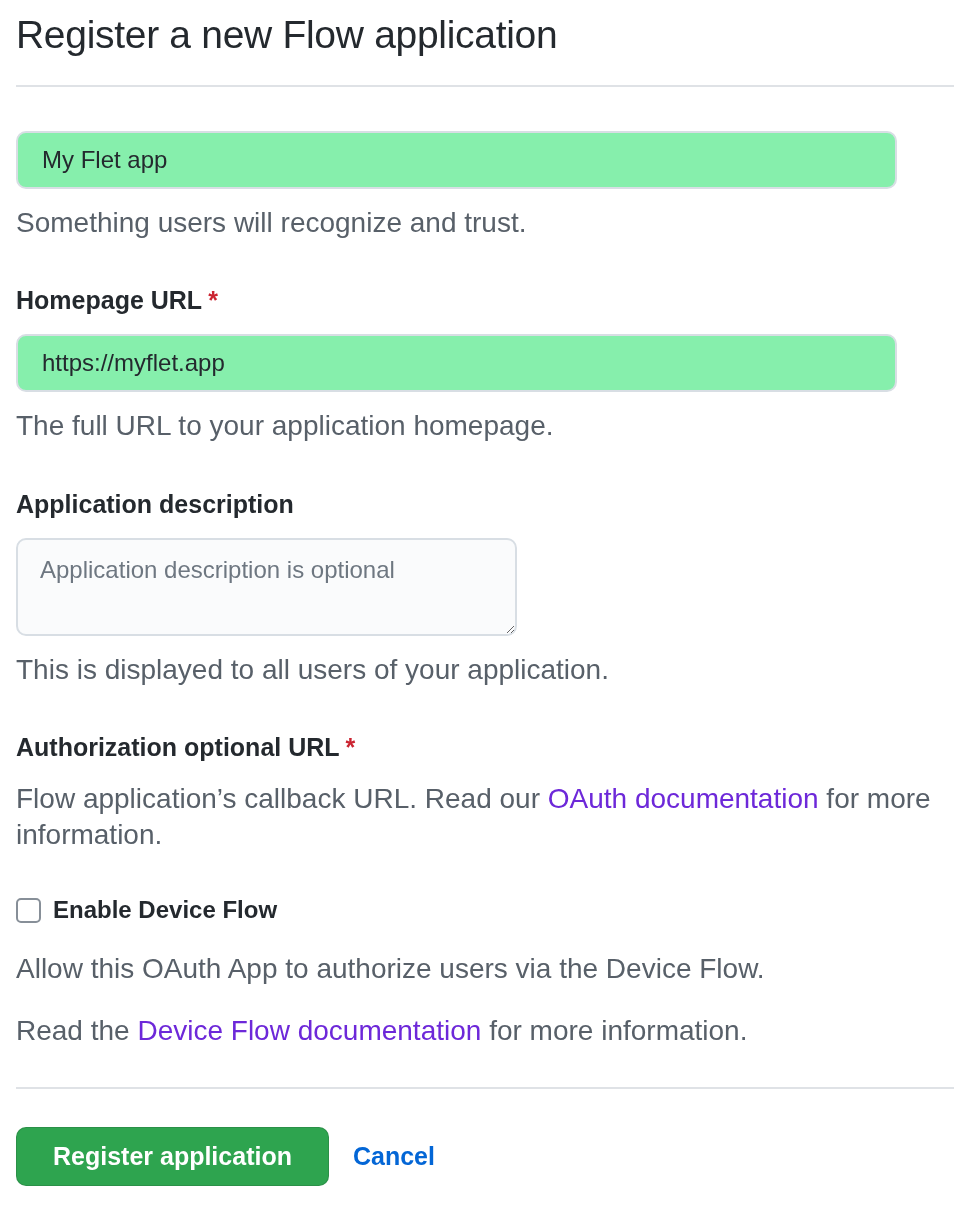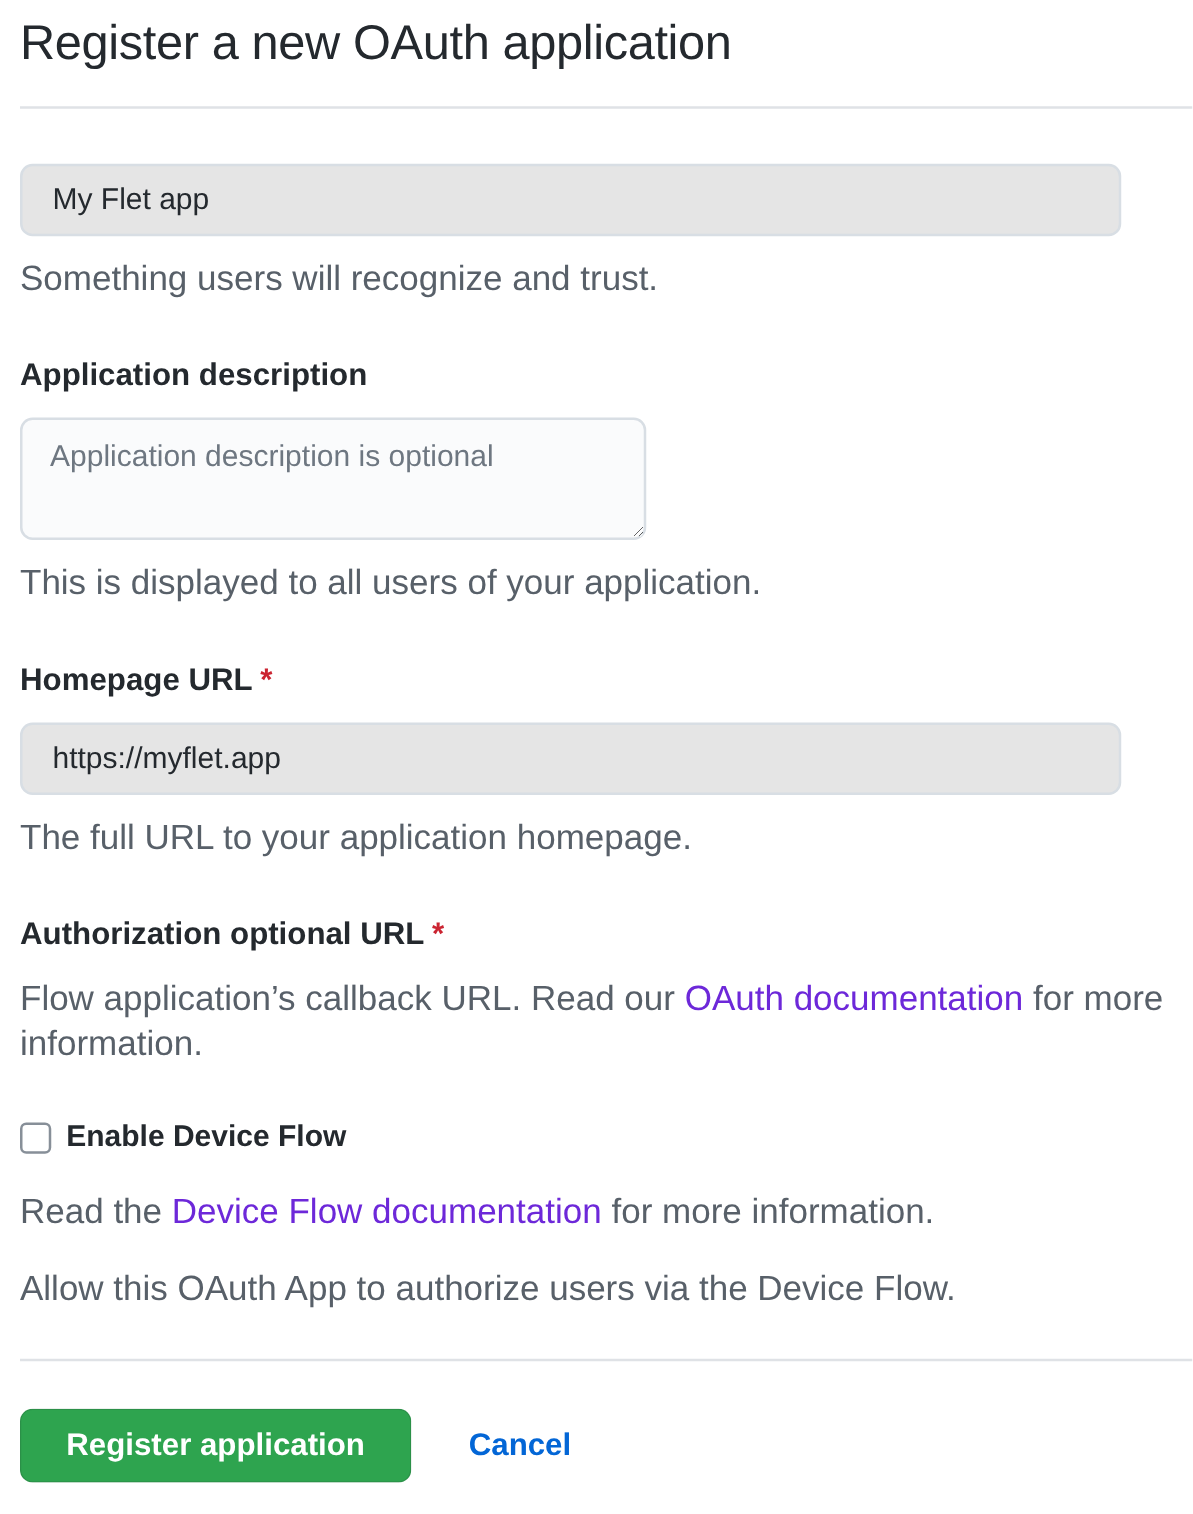--- a/index.html
+++ b/index.html
@@ -43,21 +43,21 @@
     margin-left: 6px;
   }
   .text-input {
     display: block;
     width: 881px;
     height: 58px;
     padding: 0 24px;
     font-family: "Liberation Sans", "DejaVu Sans", sans-serif;
     font-size: 24px;
     color: #24292e;
-    background: #e5e5e5;
+    background: #86efac;
     border: 2px solid #d8dee4;
     border-radius: 10px;
     outline: none;
   }
   .textarea-input {
     display: block;
     width: 501px;
     height: 98px;
     padding: 16px 22px;
     font-family: "Liberation Sans", "DejaVu Sans", sans-serif;
@@ -120,64 +120,64 @@
     color: #ffffff;
     font-family: "Liberation Sans", "DejaVu Sans", sans-serif;
     font-size: 25px;
     font-weight: 700;
     border: 1px solid rgba(27,31,35,0.15);
     border-radius: 10px;
     cursor: pointer;
     line-height: 57px;
   }
   .cancel-link {
-    margin-left: 46px;
+    margin-left: 24px;
     font-size: 25px;
     font-weight: 700;
     color: #0366d6;
     text-decoration: none;
     cursor: pointer;
   }
 </style>
 </head>
 <body>
 
 <div class="page">
 
-  <h2 class="page-title">Register a new OAuth application</h2>
+  <h2 class="page-title">Register a new Flow application</h2>
   <hr class="divider">
 
   <div class="form-group">
     <input type="text" class="text-input" value="My Flet app" style="">
     <p class="note">Something users will recognize and trust.</p>
   </div>
 
   <div class="form-group">
+    <label class="field-label"><span>Homepage URL</span><span class="required-marker">*</span></label>
+    <input type="text" class="text-input" value="https://myflet.app" style="">
+    <p class="note">The full URL to your application homepage.</p>
+  </div>
+
+  <div class="form-group">
     <label class="field-label"><span>Application description</span></label>
     <textarea class="textarea-input" placeholder="Application description is optional" style=""></textarea>
     <p class="note">This is displayed to all users of your application.</p>
-  </div>
-
-  <div class="form-group">
-    <label class="field-label"><span>Homepage URL</span><span class="required-marker">*</span></label>
-    <input type="text" class="text-input" value="https://myflet.app" style="">
-    <p class="note">The full URL to your application homepage.</p>
   </div>
 
   <div class="form-group">
     <label class="field-label"><span>Authorization optional URL</span><span class="required-marker">*</span></label>
     <p class="note"><span>Flow application’s callback URL. Read our </span><a class="inline-link">OAuth documentation</a><span> for more information.</span></p>
   </div>
 
   <div class="checkbox-row">
     <input type="checkbox" class="checkbox" style="">
     <label class="checkbox-label">Enable Device Flow</label>
   </div>
+  <p class="note note-paragraph">Allow this OAuth App to authorize users via the Device Flow.</p>
   <p class="note note-paragraph"><span>Read the </span><a class="inline-link">Device Flow documentation</a><span> for more information.</span></p>
-  <p class="note note-paragraph">Allow this OAuth App to authorize users via the Device Flow.</p>
 
   <hr class="divider actions-divider">
 
   <div class="form-actions">
     <button type="submit" class="btn-primary">Register application</button>
     <a class="cancel-link">Cancel</a>
   </div>
 
 </div>
 

